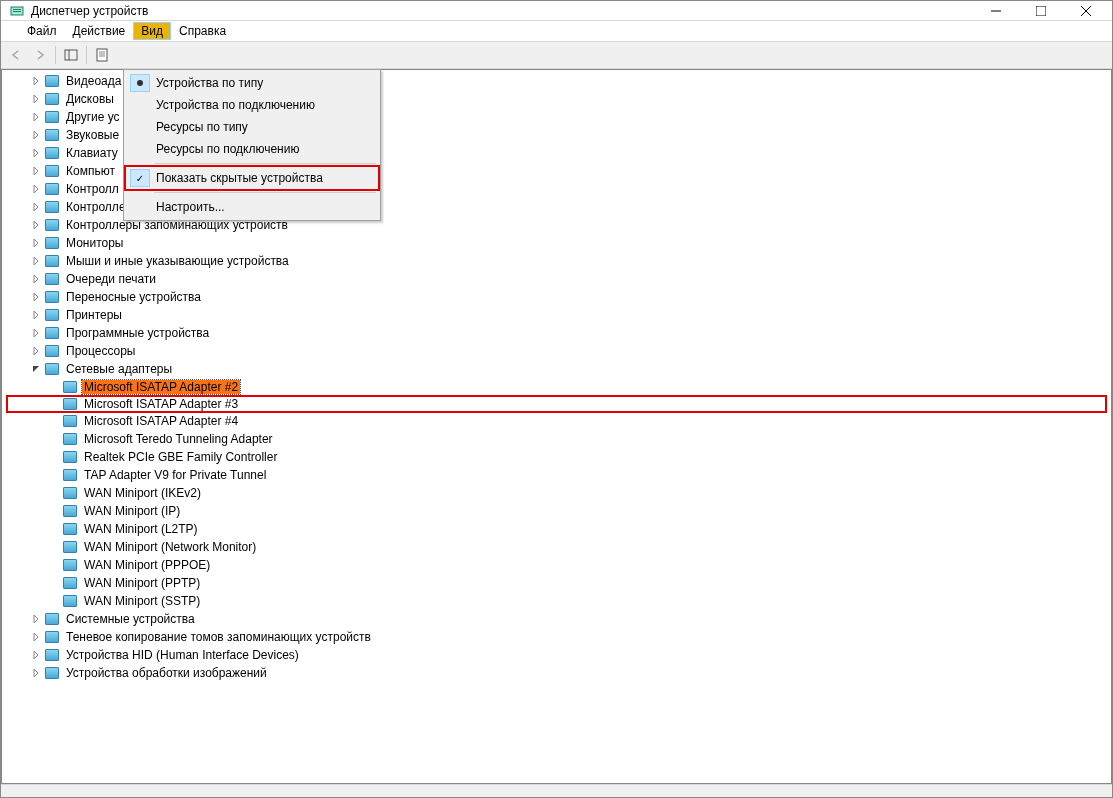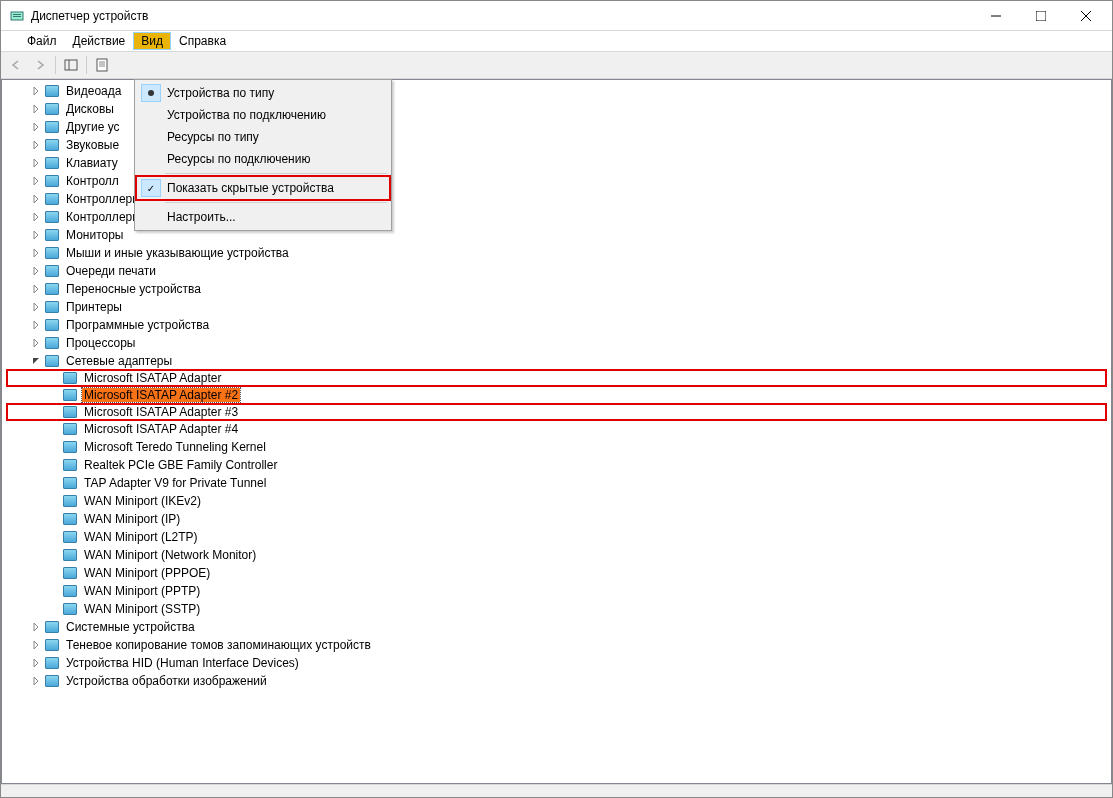--- a/index.html
+++ b/index.html
@@ -8,21 +8,21 @@
   font-size: 12px;
   background: #fff;
   width: 1113px;
   height: 798px;
   overflow: hidden;
   border: 1px solid #888;
   display: flex;
   flex-direction: column;
 }
 .titlebar {
-  height: 30px;
+  height: 20px;
   display: flex;
   align-items: center;
   padding: 0 4px;
   border-bottom: 1px solid #d8d8d8;
   background: #fff;
 }
 .title-icon {
   width: 16px; height: 16px;
   margin: 0 6px 0 4px;
   display: flex; align-items: center; justify-content: center;
@@ -116,21 +116,21 @@
 .indent2 { padding-left: 40px; }
 .highlighted {
   border: 2px solid #e00000;
   padding-left: 38px !important;
   margin: -1px 0;
 }
 .red-box-padding { padding-right: 4px; }
 .dropdown {
   position: absolute;
   top: 0;
-  left: 133px;
+  left: 122px;
   width: 258px;
   background: #f0f0f0;
   border: 1px solid #a0a0a0;
   box-shadow: 2px 2px 2px rgba(0,0,0,0.2);
   z-index: 100;
   padding: 2px;
 }
 .dd-item {
   height: 22px;
   display: flex;
@@ -340,20 +340,31 @@
         </div>
         <div class="treerow indent1">
           <span class="expander">
             <svg width="8" height="8">
               <path d="M2 0 L6 4 L2 8 Z" fill="none" stroke="#888"></path>
             </svg>
           </span>
           <span class="icon">
             <span class="dev-icon"></span>
           </span>
+          <span class="label">Компьют</span>
+        </div>
+        <div class="treerow indent1">
+          <span class="expander">
+            <svg width="8" height="8">
+              <path d="M2 0 L6 4 L2 8 Z" fill="none" stroke="#888"></path>
+            </svg>
+          </span>
+          <span class="icon">
+            <span class="dev-icon"></span>
+          </span>
           <span class="label">Контролл</span>
         </div>
         <div class="treerow indent1">
           <span class="expander">
             <svg width="8" height="8">
               <path d="M2 0 L6 4 L2 8 Z" fill="none" stroke="#888"></path>
             </svg>
           </span>
           <span class="icon">
             <span class="dev-icon"></span>
@@ -452,54 +463,47 @@
           <span class="expander">
             <svg width="8" height="8">
               <path d="M1 1 L7 1 L1 7 Z" fill="#444"></path>
             </svg>
           </span>
           <span class="icon">
             <span class="dev-icon"></span>
           </span>
           <span class="label">Сетевые адаптеры</span>
         </div>
+        <div class="treerow indent2 selected">
+          <span class="expander"></span>
+          <span class="icon">
+            <span class="dev-icon"></span>
+          </span>
+          <span class="label">Microsoft ISATAP Adapter #2</span>
+        </div>
         <div class="treerow indent2 highlighted red-box-padding">
           <span class="expander"></span>
           <span class="icon">
             <span class="dev-icon"></span>
           </span>
-          <span class="label">Microsoft ISATAP Adapter</span>
-        </div>
-        <div class="treerow indent2 selected">
-          <span class="expander"></span>
-          <span class="icon">
-            <span class="dev-icon"></span>
-          </span>
-          <span class="label">Microsoft ISATAP Adapter #2</span>
-        </div>
-        <div class="treerow indent2 highlighted red-box-padding">
-          <span class="expander"></span>
-          <span class="icon">
-            <span class="dev-icon"></span>
-          </span>
           <span class="label">Microsoft ISATAP Adapter #3</span>
         </div>
         <div class="treerow indent2">
           <span class="expander"></span>
           <span class="icon">
             <span class="dev-icon"></span>
           </span>
           <span class="label">Microsoft ISATAP Adapter #4</span>
         </div>
         <div class="treerow indent2">
           <span class="expander"></span>
           <span class="icon">
             <span class="dev-icon"></span>
           </span>
-          <span class="label">Microsoft Teredo Tunneling Kernel</span>
+          <span class="label">Microsoft Teredo Tunneling Adapter</span>
         </div>
         <div class="treerow indent2">
           <span class="expander"></span>
           <span class="icon">
             <span class="dev-icon"></span>
           </span>
           <span class="label">Realtek PCIe GBE Family Controller</span>
         </div>
         <div class="treerow indent2">
           <span class="expander"></span>

